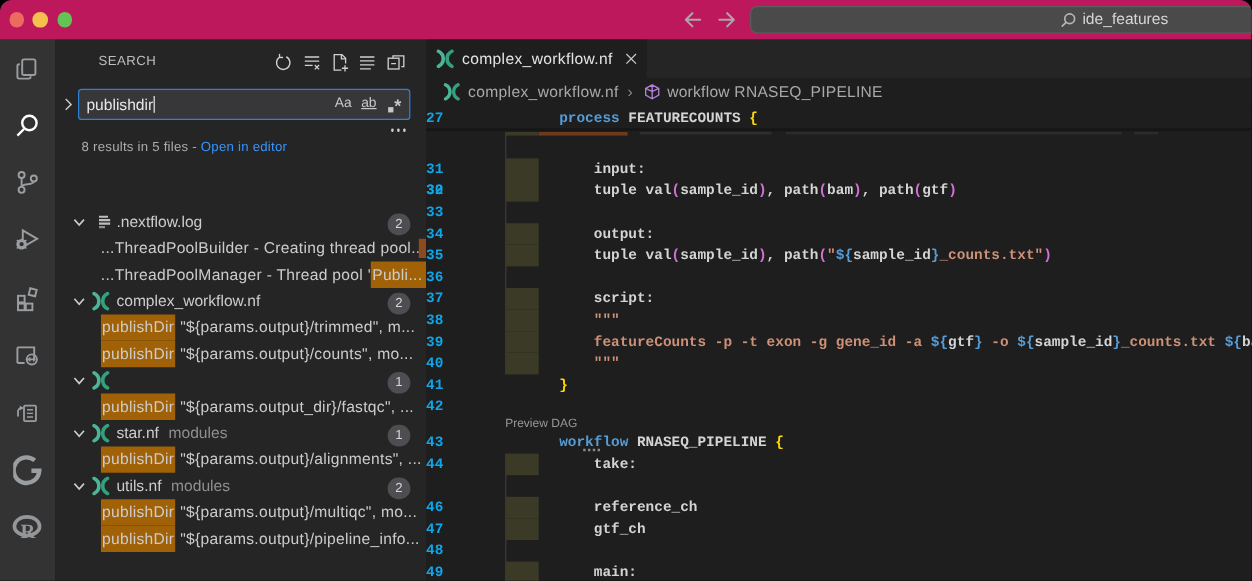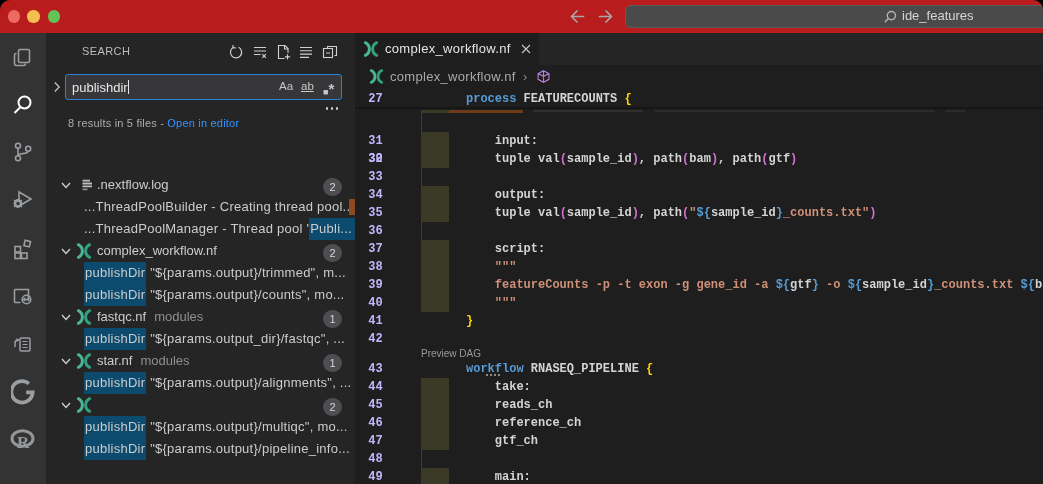--- a/index.html
+++ b/index.html
@@ -1,20 +1,20 @@
 <!DOCTYPE html>
 <html><head>
 <meta charset="utf-8">
 <style>
   html,body{margin:0;padding:0;background:#000;width:1043px;height:484px;overflow:hidden;}
   *{box-sizing:border-box;}
   .win{position:absolute;left:0;top:0;width:1043px;height:484px;background:#1e1e1e;border-radius:10px 10px 0 0;overflow:hidden;font-family:"Liberation Sans",sans-serif;filter:opacity(0.999);}
   .abs{position:absolute;}
   
-  .titlebar{position:absolute;left:0;top:0;width:1043px;height:33px;background:#b91c1c;}
+  .titlebar{position:absolute;left:0;top:0;width:1043px;height:33px;background:#be185d;}
   .tl{position:absolute;top:10px;width:12.5px;height:12.5px;border-radius:50%;}
   .pill{position:absolute;left:625px;top:5px;width:428px;height:23px;background:#4a4a4b;border:1px solid #5d5d5e;border-radius:6px;}
   .pilltext{position:absolute;left:902px;top:0;height:33px;line-height:31px;color:#d5d5d5;font-size:13px;}
   
   .activity{position:absolute;left:0;top:33px;width:46px;height:451px;background:#333334;}
   .aicon{position:absolute;left:11px;width:24px;height:24px;color:#9b9ea1;}
   
   .sidebar{position:absolute;left:46px;top:33px;width:309px;height:451px;background:#252526;color:#cccccc;}
   .schead{position:absolute;left:36px;top:12px;font-size:11px;color:#bdbdbd;letter-spacing:.4px;}
   .hicon{position:absolute;top:11px;width:16px;height:16px;color:#d0d0d0;}
@@ -25,29 +25,29 @@
     .results{position:absolute;left:22px;top:84px;font-size:11px;color:#adadad;letter-spacing:.2px;}
   .results a{color:#3794ff;text-decoration:none;}
   
   .row{position:absolute;left:0;width:309px;height:22px;line-height:22px;font-size:13px;white-space:nowrap;margin-top:33px;}
   .chev{position:absolute;left:12px;top:0px;width:16px;height:22px;color:#cccccc;}
   .ficon{position:absolute;left:30px;top:3px;width:16px;height:16px;}
   .fname{position:absolute;left:51px;top:0;}
   .fdesc{color:#8f8f8f;margin-left:8px;}
   .badge{position:absolute;right:13px;top:4px;width:19px;height:18px;border-radius:10px;background:#4e4e52;color:#d6d6d6;font-size:11px;line-height:18px;text-align:center;}
   .mtext{position:absolute;left:38px;top:0;right:4px;overflow:hidden;color:#cccccc;letter-spacing:.25px;}
-  .hl{background:#0c4a6e;padding:19px 1px;}
+  .hl{background:#a16207;padding:19px 1px;}
   .sliver{position:absolute;right:0;top:3px;width:6px;height:16px;background:#8b4b1f;}
   
   .tabstrip{position:absolute;left:355px;top:33px;width:688px;height:32px;background:#252526;}
   .tab{position:absolute;left:0;top:0;width:184px;height:32px;background:#1e1e1e;color:#e4e4e4;font-size:13px;}
   .crumbs{position:absolute;left:355px;top:65px;width:688px;height:23px;background:#1e1e1e;color:#a9a9a9;font-size:13px;line-height:23px;}
   .code{position:absolute;left:355px;top:90px;width:688px;height:394px;background:#1e1e1e;font-family:"Liberation Mono",monospace;font-size:12px;}
   .cline{position:absolute;left:0;width:688px;height:18px;line-height:18px;white-space:pre;}
-  .lnum{position:absolute;left:0;top:0;width:41px;text-align:center;color:#c4b5fd;font-weight:bold;}
+  .lnum{position:absolute;left:0;top:0;width:41px;text-align:left;color:#0ea5e9;font-weight:bold;}
   .ctext{position:absolute;left:66px;top:0;color:#d4d4d4;font-weight:bold;padding-left:45px;}
   .indent{position:absolute;left:66px;top:0;width:28px;height:18px;background:#3a3a26;}
   .kw{color:#569cd6;}
   .str{color:#ce9178;}
   .par{color:#d670d6;}
   .brc{color:#ffd702;}
   .lens{position:absolute;left:66px;color:#999999;font-size:10px;font-family:"Liberation Sans",sans-serif;font-weight:normal;}
 </style>
 </head>
 <body>
@@ -204,21 +204,20 @@
       <div class="mtext"><span class="hl">publishDir</span> "${params.output}/counts", mo...</div>
     </div>
     <div class="row" style="top:240px;">
       <svg class="chev" viewBox="0 0 16 22" fill="none" stroke="currentColor" stroke-width="1.4">
           <path d="M4 9 L8 13.5 L12 9"></path>
         </svg>
       <svg class="ficon" viewBox="0 0 16 16" fill="none">
         <path d="M2.4 1.7 C7.7 4.4 7.7 11.6 2.4 14.3" stroke="#4cb598" stroke-width="3" stroke-linecap="round" fill="none"></path>
         <path d="M13.6 1.7 C8.3 4.4 8.3 11.6 13.6 14.3" stroke="#33a07e" stroke-width="3" stroke-linecap="round" fill="none"></path>
       </svg>
-      <span class="fname">fastqc.nf<span class="fdesc">modules</span></span>
       <span class="badge">1</span>
     </div>
     <div class="row" style="top:262px;">
       <div class="mtext"><span class="hl">publishDir</span> "${params.output_dir}/fastqc", ...</div>
     </div>
     <div class="row" style="top:284px;">
       <svg class="chev" viewBox="0 0 16 22" fill="none" stroke="currentColor" stroke-width="1.4">
           <path d="M4 9 L8 13.5 L12 9"></path>
         </svg>
       <svg class="ficon" viewBox="0 0 16 16" fill="none">
@@ -232,20 +231,21 @@
       <div class="mtext"><span class="hl">publishDir</span> "${params.output}/alignments", ...</div>
     </div>
     <div class="row" style="top:328px;">
       <svg class="chev" viewBox="0 0 16 22" fill="none" stroke="currentColor" stroke-width="1.4">
           <path d="M4 9 L8 13.5 L12 9"></path>
         </svg>
       <svg class="ficon" viewBox="0 0 16 16" fill="none">
         <path d="M2.4 1.7 C7.7 4.4 7.7 11.6 2.4 14.3" stroke="#4cb598" stroke-width="3" stroke-linecap="round" fill="none"></path>
         <path d="M13.6 1.7 C8.3 4.4 8.3 11.6 13.6 14.3" stroke="#33a07e" stroke-width="3" stroke-linecap="round" fill="none"></path>
       </svg>
+      <span class="fname">utils.nf<span class="fdesc">modules</span></span>
       <span class="badge">2</span>
     </div>
     <div class="row" style="top:350px;">
       <div class="mtext"><span class="hl">publishDir</span> "${params.output}/multiqc", mo...</div>
     </div>
     <div class="row" style="top:372px;">
       <div class="mtext"><span class="hl">publishDir</span> "${params.output}/pipeline_info...</div>
     </div>
   </div>
 
@@ -264,20 +264,21 @@
   <div class="crumbs">
     <svg style="position:absolute;left:14px;top:4px;width:15px;height:15px;" viewBox="0 0 16 16" fill="none">
       <path d="M2.4 1.7 C7.7 4.4 7.7 11.6 2.4 14.3" stroke="#4cb598" stroke-width="3" stroke-linecap="round" fill="none"></path>
       <path d="M13.6 1.7 C8.3 4.4 8.3 11.6 13.6 14.3" stroke="#33a07e" stroke-width="3" stroke-linecap="round" fill="none"></path>
     </svg>
     <span style="position:absolute;left:35px;letter-spacing:.3px;">complex_workflow.nf</span>
     <span style="position:absolute;left:168px;color:#8a8a8a;">›</span>
     <svg style="position:absolute;left:181px;top:4px;width:15px;height:15px;" viewBox="0 0 16 16" fill="none" stroke="#b180d7" stroke-width="1.2">
       <path d="M8 1.8 L13.8 5 V11 L8 14.2 L2.2 11 V5 Z M8 1.8 V7.8 M2.2 5 L8 7.8 L13.8 5 M8 14.2 V7.8"></path>
     </svg>
+    <span style="position:absolute;left:201px;letter-spacing:.2px;">workflow RNASEQ_PIPELINE</span>
   </div>
 
   <div class="code">
 
     <div class="cline" style="top:0;">
       <span class="lnum">27</span>
       <span class="ctext"><span class="kw">process</span> FEATURECOUNTS <span class="brc">{</span></span>
     </div>
     <div class="abs" style="left:0;top:17px;width:688px;height:2px;background:#161616;"></div>
     <div class="abs" style="left:66px;top:20px;width:1px;height:202px;background:#3c3c3c;"></div>
@@ -299,19 +300,18 @@
     <div class="cline" style="top:150px;"><div class="indent"></div><span class="lnum">37</span><span class="ctext">    script:</span></div>
     <div class="cline" style="top:168px;"><div class="indent"></div><span class="lnum">38</span><span class="ctext">    <span class="str">"""</span></span></div>
     <div class="cline" style="top:186px;"><div class="indent"></div><span class="lnum">39</span><span class="ctext">    <span class="str">featureCounts -p -t exon -g gene_id -a </span><span class="kw">${</span>gtf<span class="kw">}</span><span class="str"> -o </span><span class="kw">${</span>sample_id<span class="kw">}</span><span class="str">_counts.txt </span><span class="kw">${</span>bam<span class="kw">}</span></span></div>
     <div class="cline" style="top:204px;text-decoration:underline;"><div class="indent"></div><span class="lnum">40</span><span class="ctext">    <span class="str">"""</span></span></div>
     <div class="cline" style="top:222px;"><span class="lnum">41</span><span class="ctext"><span class="brc">}</span></span></div>
     <div class="cline" style="top:240px;"><span class="lnum">42</span></div>
     <div class="lens" style="top:258px;">Preview DAG</div>
     <div class="cline" style="top:270px;"><span class="lnum">43</span><span class="ctext"><span class="kw">workflow</span> RNASEQ_PIPELINE <span class="brc">{</span></span></div>
     <div class="abs" style="left:131px;top:284px;width:14px;height:2px;border-bottom:2px dotted #8a8a8a;"></div>
     <div class="cline" style="top:288px;"><div class="indent"></div><span class="lnum">44</span><span class="ctext">    take:</span></div>
-    <div class="cline" style="top:306px;"><div class="indent"></div><span class="lnum">45</span><span class="ctext">    reads_ch</span></div>
     <div class="cline" style="top:324px;"><div class="indent"></div><span class="lnum">46</span><span class="ctext">    reference_ch</span></div>
     <div class="cline" style="top:342px;"><div class="indent"></div><span class="lnum">47</span><span class="ctext">    gtf_ch</span></div>
     <div class="cline" style="top:360px;"><span class="lnum">48</span></div>
     <div class="cline" style="top:378px;"><div class="indent"></div><span class="lnum">49</span><span class="ctext">    main:</span></div>
   </div>
 </div>
 
 </body></html>

